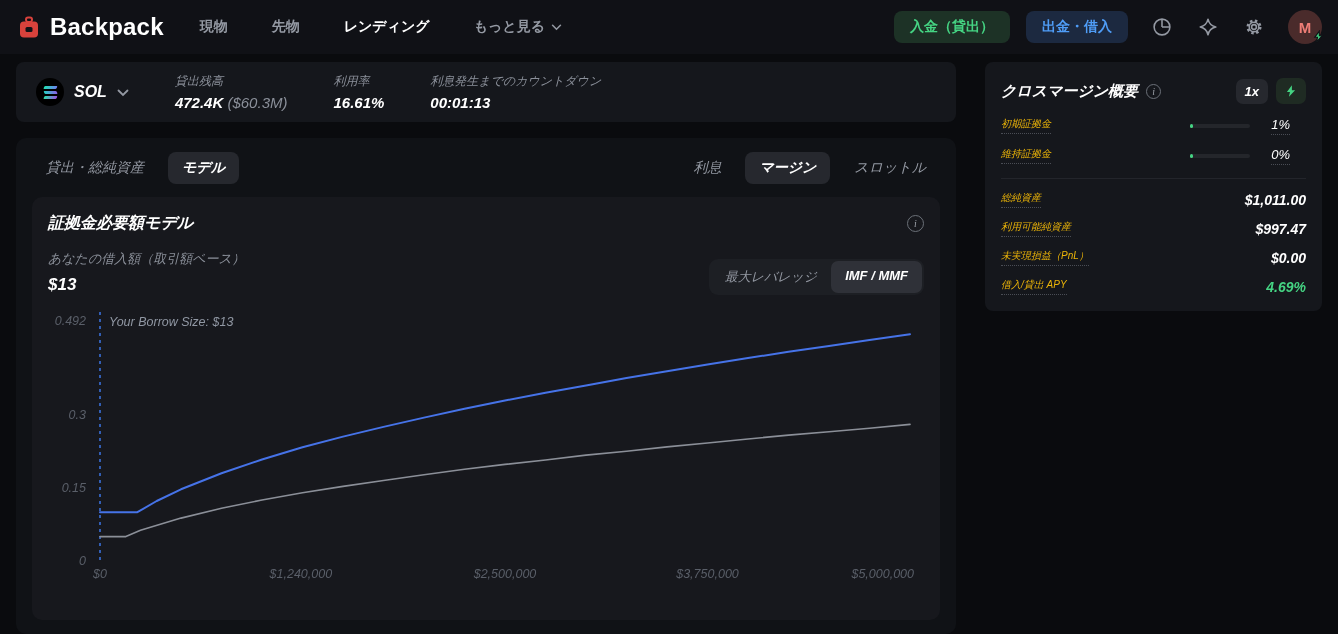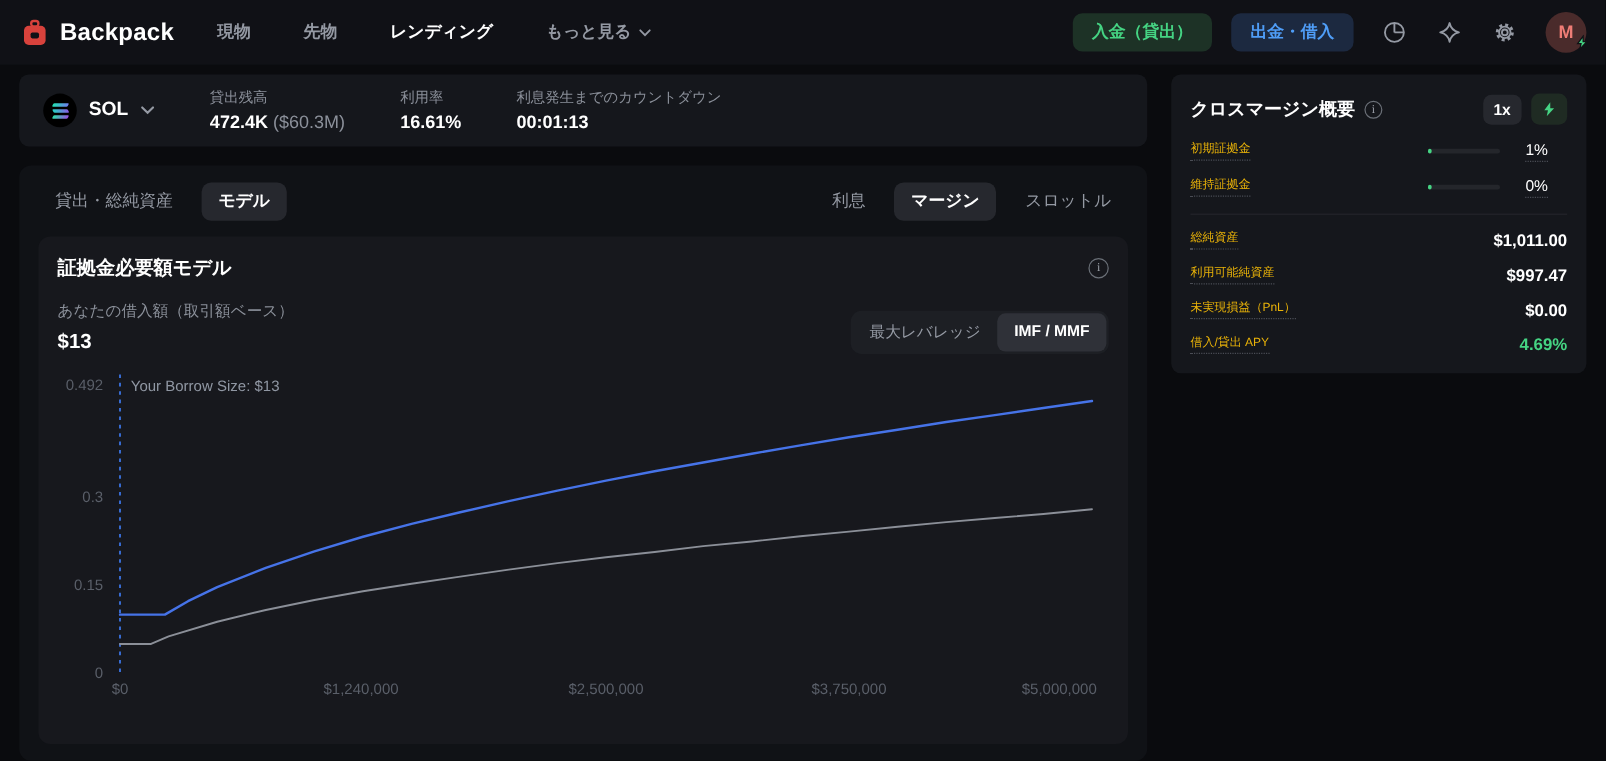--- a/index.html
+++ b/index.html
@@ -3,35 +3,35 @@
 <meta charset="utf-8">
 <style>
   * { margin:0; padding:0; box-sizing:border-box; }
   html,body { width:1338px; height:634px; overflow:hidden; }
   body { background:#0a0b0e; font-family:"Liberation Sans","DejaVu Sans",sans-serif; color:#e8eaed; }
 
   
   .nav { height:54px; background:#101116; display:flex; align-items:center; justify-content:space-between; padding:0 16px; }
   .nav-left { display:flex; align-items:center; gap:8px; }
   .logo { width:26px; height:26px; display:inline-flex; }
-  .brand { font-size:20px; font-weight:bold; color:#fff; letter-spacing:.2px; margin-right:28px; }
+  .brand { font-size:24px; font-weight:bold; color:#fff; letter-spacing:.2px; margin-right:28px; }
   .nav-items { display:flex; align-items:center; gap:44px; }
   .nav-item { font-size:14px; font-weight:bold; color:#9499a3; cursor:pointer; display:flex; align-items:center; gap:6px; }
   .nav-item.active { color:#fff; }
   .nav-right { display:flex; align-items:center; gap:22px; }
   .btn { border:none; border-radius:8px; height:32px; padding:0 16px; font-size:14px; font-weight:bold; cursor:pointer; font-family:inherit; }
   .btn-green { background:#1d3226; color:#45d483; }
   .btn-blue  { background:#1c2940; color:#4f9df7; margin-left:-6px; }
   .nav-icon { width:24px; height:24px; display:inline-flex; align-items:center; justify-content:center; cursor:pointer; }
   .avatar { position:relative; width:34px; height:34px; border-radius:50%; background:#4a2b2b; display:flex; align-items:center; justify-content:center; cursor:pointer; }
   .avatar b { color:#ef7d76; font-size:15px; }
   .avatar .badge-bolt { position:absolute; right:-3px; bottom:-3px; }
 
   
-  .content { display:flex; align-items:flex-start; padding:8px 16px 0 16px; gap:20px; }
+  .content { display:flex; align-items:flex-start; padding:8px 16px 0 16px; gap:29px;font-style:italic; }
   .left-col { width:940px; }
 
   
   .asset-bar { height:60px; background:#15171c; border-radius:8px; display:flex; align-items:center; padding:0 20px; gap:46px; }
   .asset-select { display:flex; align-items:center; gap:10px; cursor:pointer; }
   .sol-icon { width:28px; height:28px; border-radius:50%; background:#000; display:flex; flex-direction:column; justify-content:center; align-items:center; gap:2.5px; }
   .sol-icon i { width:13px; height:2.6px; border-radius:1px; background:linear-gradient(90deg,#1ef0a2,#7b61e8); display:block; }
   .sol-icon i.s1 { transform:skewX(-24deg); background:linear-gradient(90deg,#20e2b1,#6f7bef); }
   .sol-icon i.s2 { transform:skewX(24deg);  background:linear-gradient(90deg,#25d1c3,#8a5ce6); }
   .sol-icon i.s3 { transform:skewX(-24deg); background:linear-gradient(90deg,#2bdfa9,#9a4fe0); }

